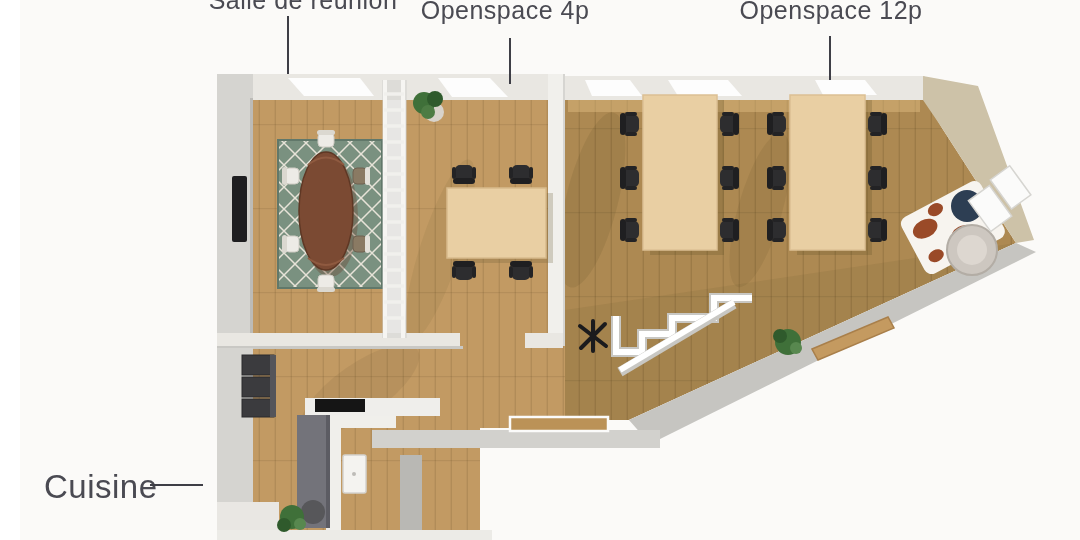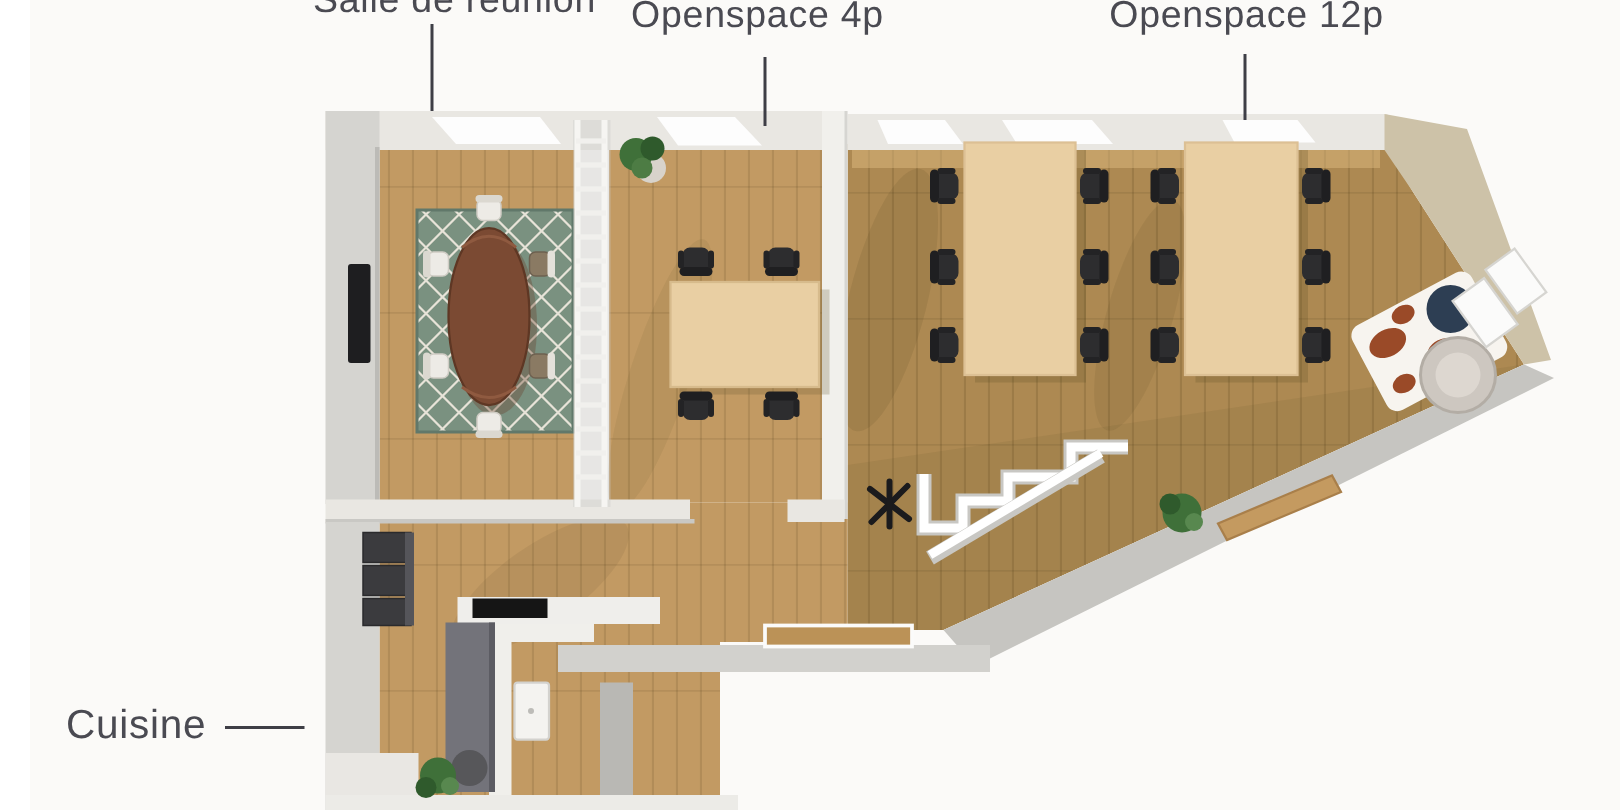--- a/index.html
+++ b/index.html
@@ -246,16 +246,16 @@
 
   <div class="lbl centered" style="left:283px;top:-14px;">Salle de réunion</div>
   <div class="leader-v" style="left:267px;top:16px;height:58px;"></div>
 
   <div class="lbl centered" style="left:485px;top:-4px;">Openspace 4p</div>
   <div class="leader-v" style="left:489px;top:38px;height:46px;"></div>
 
   <div class="lbl centered" style="left:811px;top:-4px;">Openspace 12p</div>
   <div class="leader-v" style="left:809px;top:36px;height:44px;"></div>
 
-  <div class="lbl" style="left:24px;top:468px;font-size:27px;">Cuisine</div>
+  <div class="lbl" style="left:24px;top:468px;font-size:33px;">Cuisine</div>
   <div class="leader-h" style="left:130px;top:484px;width:53px;"></div>
 
 </div>
 
 </body></html>

